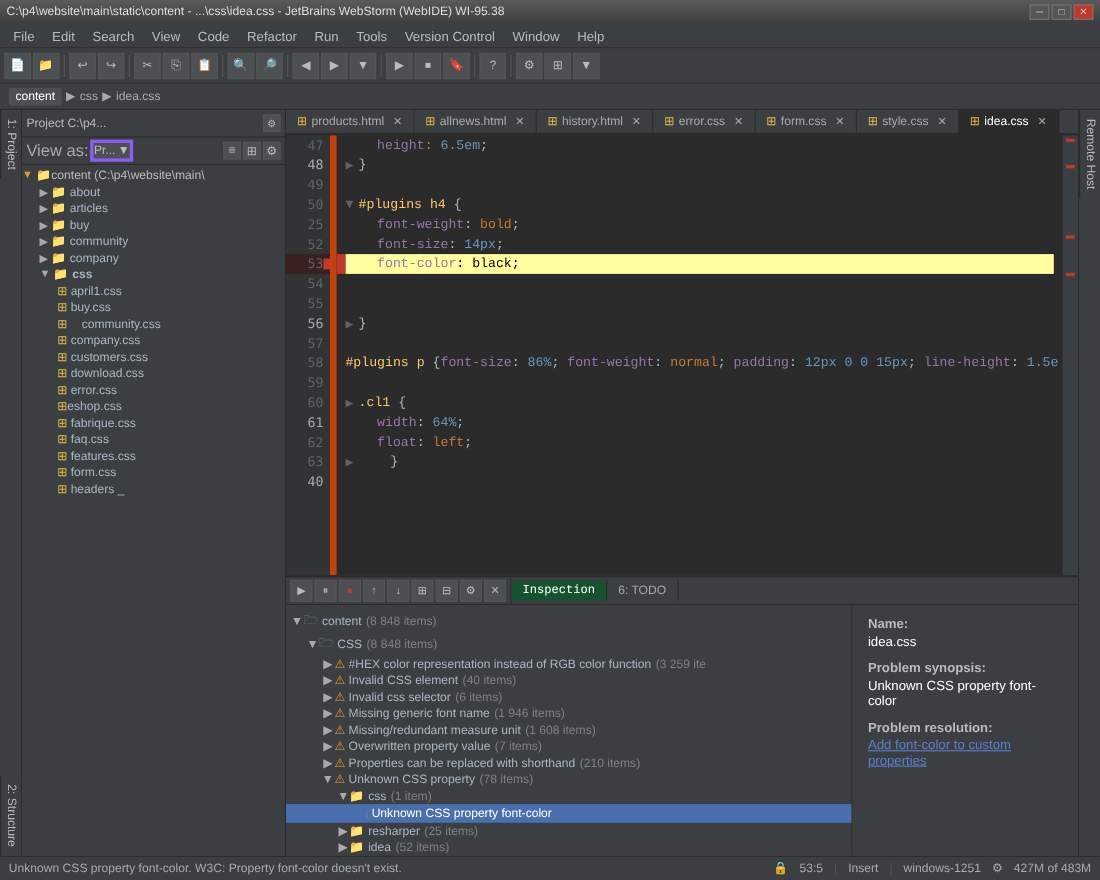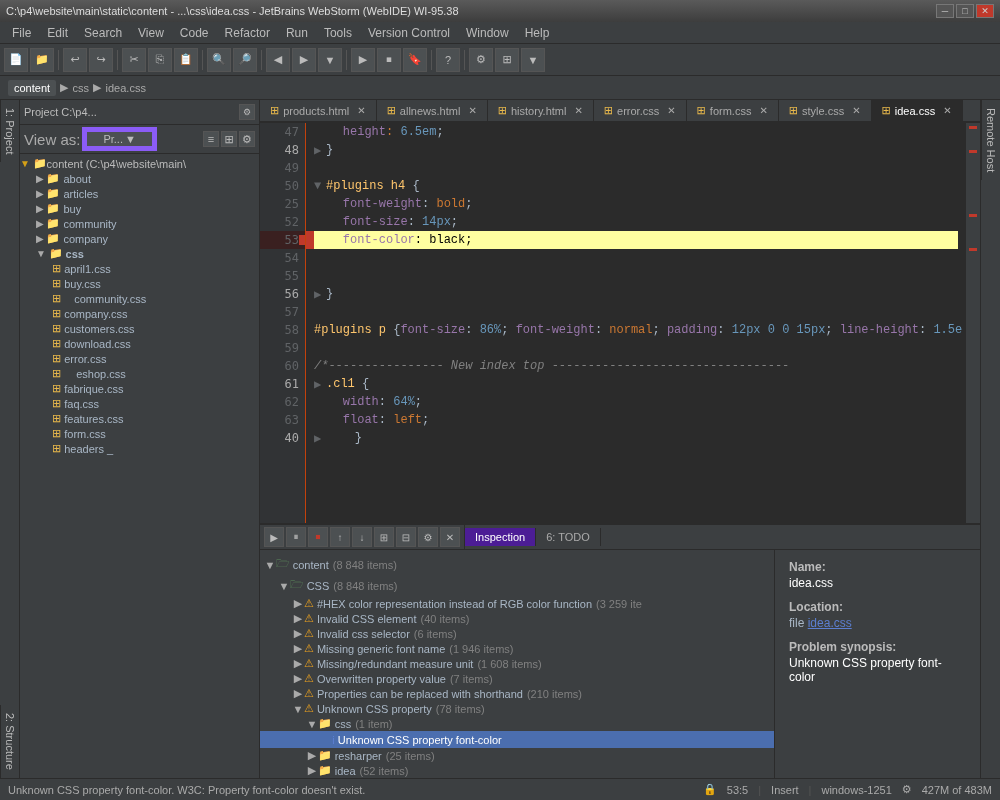--- a/index.html
+++ b/index.html
@@ -38,21 +38,21 @@
 
     
     #editor-area { flex: 1; display: flex; flex-direction: column; background: #2b2b2b; }
     #tab-bar { background: #3c3f41; display: flex; align-items: flex-end; border-bottom: 2px solid #2b2b2b; overflow: hidden; }
     .editor-tab { display: flex; align-items: center; padding: 4px 10px; border-right: 1px solid #2b2b2b; font-size: 11px; color: #aaa; cursor: pointer; min-width: 80px; max-width: 140px; gap: 4px; background: #3c3f41; }
     .editor-tab.active { background: #2b2b2b; color: #fff; border-bottom: 2px solid #2b2b2b; margin-bottom: -2px; }
     .tab-close { font-size: 10px; color: #aaa; cursor: pointer; margin-left: 4px; }
 
     
     #code-editor { flex: 1; position: relative; display: flex; overflow: hidden; background: #2b2b2b; }
-    #gutter { width: 46px; background: #313335; border-right: 1px solid #c2410c; padding: 0; font-family: monospace; font-size: 12px; color: #606366; text-align: right; user-select: none; overflow: hidden; }
+    #gutter { width: 46px; background: #313335; border-right: 6px solid #c2410c; padding: 0; font-family: monospace; font-size: 12px; color: #606366; text-align: right; user-select: none; overflow: hidden; }
     .gutter-line { height: 18px; padding-right: 6px; display: flex; align-items: center; justify-content: flex-end; position: relative; }
     .gutter-line.error-mark::after { content: ''; position: absolute; right: 0; top: 4px; width: 6px; height: 10px; background: #c0392b; }
     .gutter-line.fold-marker { color: #aaa; }
     #code-content { flex: 1; overflow: auto; font-family: 'Courier New', monospace; font-size: 12px; padding: 0 8px; position: relative; }
     .code-line { height: 18px; display: flex; align-items: center; white-space: nowrap; }
     .kw { color: #cc7832; }
     .sel { color: #ffc66d; }
     .prop { color: #9876aa; }
     .val { color: #6897bb; }
     .cm { color: #808080; font-style: italic; }
@@ -65,21 +65,21 @@
     .tooltip-link { color: #0000cc; text-decoration: underline; }
     .tooltip-shortcut { color: #888; }
 
     
     #right-gutter { width: 14px; background: #313335; display: flex; flex-direction: column; }
     .rg-error { width: 8px; height: 3px; background: #c0392b; margin: 1px auto; }
 
     
     #bottom-panel { height: 255px; background: #3c3f41; border-top: 2px solid #2b2b2b; display: flex; flex-direction: column; }
     .bottom-tab { padding: 3px 10px; font-size: 11px; color: #aaa; cursor: pointer; border-right: 1px solid #2b2b2b; }
-    .bottom-tab.active { color: #fff; background: #4c1d95; }
+    .bottom-tab.active { color: #fff; background: #14532d; font-family: Liberation Mono, monospace; }
     #bottom-content { flex: 1; display: flex; overflow: hidden; }
     #inspection-tree { width: 520px; border-right: 1px solid #2b2b2b; overflow-y: auto; font-size: 11px; padding: 4px 0; }
     #inspection-detail { flex: 1; padding: 10px 14px; font-size: 12px; background: #3c3f41; overflow-y: auto; }
 
     
     .insp-item { display: flex; align-items: center; padding: 1px 4px; cursor: pointer; }
     .insp-item.selected { background: #4b6eaf; color: #fff; }
     .insp-expand { width: 12px; display: inline-block; text-align: center; color: #aaa; cursor: pointer; }
     .insp-count { color: #808080; margin-left: 4px; }
 
@@ -177,21 +177,21 @@
 
   <div id="sidebar">
     <div id="sidebar-header">
       <span style="font-size:11px;">Project C:\p4...</span>
       <div style="display:flex;gap:2px;">
         <div class="tb-btn" style="width:16px;height:16px;font-size:9px;">⚙</div>
       </div>
     </div>
     <div id="sidebar-toolbar">
       <span style="font-size:15px;color:#aaa;">View as: </span>
-      <div style="background:#4c5052;border:5px solid #8b5cf6;padding:1px 16px;font-size:11px;color:#bbb;cursor:pointer;display:flex;align-items:flex-end;gap:2px;">
+      <div style="background:#4c5052;border:3px solid #8b5cf6;padding:1px 0;font-size:11px;color:#bbb;cursor:pointer;display:flex;align-items:flex-end;gap:2px;">
         <span>Pr...</span>
         <span>▼</span>
       </div>
       <div style="margin-left:auto;display:flex;gap:2px;">
         <div class="tb-btn" style="width:16px;height:16px;">≡</div>
         <div class="tb-btn" style="width:16px;height:16px;">⊞</div>
         <div class="tb-btn" style="width:16px;height:16px;">⚙</div>
       </div>
     </div>
     <div id="file-tree">
@@ -268,21 +268,21 @@
         <span style="margin-left:3px;">download.css</span>
       </div>
       <div class="tree-item">
         <span style="display:inline-block;width:32px;"></span>
         <span class="css-icon">⊞</span>
         <span style="margin-left:3px;">error.css</span>
       </div>
       <div class="tree-item">
         <span style="display:inline-block;width:32px;"></span>
         <span class="css-icon">⊞</span>
-        <span style="margin-left:15px;">eshop.css</span>
+        <span style="margin-left:0;">eshop.css</span>
       </div>
       <div class="tree-item">
         <span style="display:inline-block;width:32px;"></span>
         <span class="css-icon">⊞</span>
         <span style="margin-left:3px;">fabrique.css</span>
       </div>
       <div class="tree-item">
         <span style="display:inline-block;width:32px;"></span>
         <span class="css-icon">⊞</span>
         <span style="margin-left:3px;">faq.css</span>
@@ -397,23 +397,20 @@
               <span style="display:inline-block;width:12px;color:#606366;cursor:pointer;">▶</span>
               <span>}</span>
             </div>
 
           <div class="code-line"></div>
 
           <div class="code-line"><span class="sel">#plugins p</span>&nbsp;<span>{</span><span class="prop">font-size</span><span>:</span>&nbsp;<span class="val">86%</span><span>;</span>&nbsp;<span class="prop">font-weight</span><span>:</span>&nbsp;<span class="kw">normal</span><span>;</span>&nbsp;<span class="prop">padding</span><span>:</span>&nbsp;<span class="val">12px 0 0 15px</span><span>;</span>&nbsp;<span class="prop">line-height</span><span>:</span>&nbsp;<span class="val">1.5e</span></div>
 
           <div class="code-line"></div>
 
-          <div class="code-line">
-              <span class="cm">/*---------------- New index top ---------------------------------</span>
-            </div>
 
           <div class="code-line"><span style="display:inline-block;width:12px;color:#606366;cursor:pointer;">▶</span><span class="sel">.cl1</span>&nbsp;<span>{</span></div>
 
           <div class="code-line"><span style="color:#aaa;">&nbsp;&nbsp;&nbsp;&nbsp;</span><span class="prop">width</span><span>:</span>&nbsp;<span class="val">64%</span><span>;</span></div>
 
           <div class="code-line"><span style="color:#aaa;">&nbsp;&nbsp;&nbsp;&nbsp;</span><span class="prop">float</span><span>:</span>&nbsp;<span class="kw">left</span><span>;</span></div>
 
           <div class="code-line">
               <span style="display:inline-block;width:12px;color:#606366;cursor:pointer;">▶</span>
               <span>&nbsp;&nbsp;&nbsp;&nbsp;</span>
@@ -556,28 +553,28 @@
             <span class="insp-count">(52 items)</span>
           </div>
         </div>
 
         <div id="inspection-detail">
           <div class="detail-section">
             <div class="detail-label">Name:</div>
             <div class="detail-value" style="margin-left:0;margin-top:2px;">idea.css</div>
           </div>
           <div class="detail-section">
-            <div class="detail-label">Location:</div>
-            <div style="margin-top:2px;">
-              <span>file </span><span class="detail-link">idea.css</span>
-            </div>
-          </div>
-          <div class="detail-section">
             <div class="detail-label">Problem synopsis:</div>
             <div class="detail-value" style="margin-left:0;margin-top:2px;">Unknown CSS property font-color</div>
+          </div>
+          <div class="detail-section">
+            <div class="detail-label">Problem resolution:</div>
+            <div style="margin-top:2px;">
+              <span class="detail-link">Add font-color to custom properties</span>
+            </div>
           </div>
         </div>
       </div>
     </div>
   </div>
 
   <div style="display:flex;flex-direction:column;background:#3c3f41;border-left:1px solid #2b2b2b;">
     <div class="vertical-label" style="padding:8px 3px;font-size:11px;">Remote Host</div>
   </div>
 </div>

